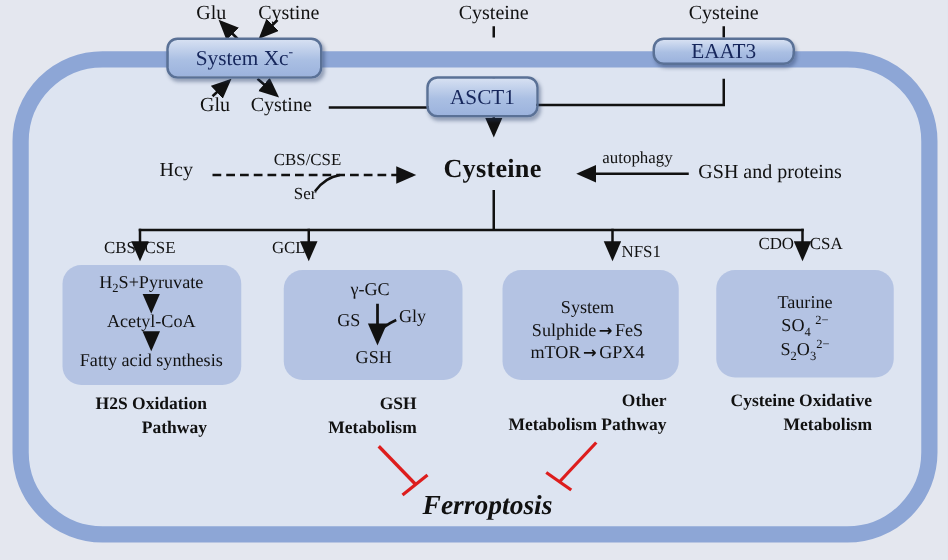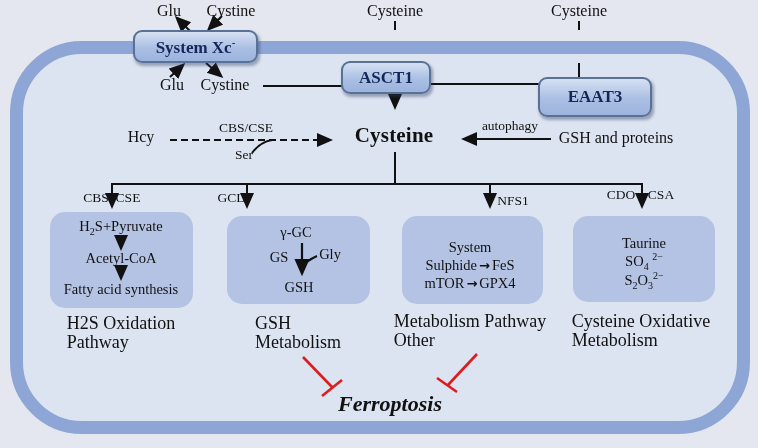--- a/index.html
+++ b/index.html
@@ -3,28 +3,28 @@
 <meta charset="utf-8">
 <style>
   html,body{margin:0;padding:0;}
   body{width:758px;height:448px;background:#e4e7ef;overflow:hidden;}
   .stage{position:relative;width:758px;height:448px;font-family:"Liberation Serif","DejaVu Serif",serif;color:#111;}
   .cell{position:absolute;left:10px;top:41px;width:714px;height:367px;border:13px solid #8da6d6;border-radius:72px;background:#dde4f1;}
   .lines{position:absolute;left:0;top:0;pointer-events:none;}
   .tbox{position:absolute;display:flex;align-items:center;justify-content:center;
         background:linear-gradient(180deg,#d6e0f2 0%,#aabfe3 55%,#9cb3dd 100%);
         border:2px solid #5a7196;border-radius:9px;box-shadow:1.5px 2.5px 3px rgba(40,60,100,.4);
-        font-weight:bold;font-size:17px;color:#16265b;box-sizing:border-box;}
+        font-weight:normal;font-size:17px;color:#16265b;box-sizing:border-box;}
   .tbox sup{font-size:11px;}
   .pbox{position:absolute;background:#b4c3e3;border-radius:15px;}
   .lbl{position:absolute;transform:translate(-50%,-50%);white-space:nowrap;font-size:16px;line-height:1;}
   .sm{font-size:13.5px;}
   .big{font-size:21px;font-weight:bold;letter-spacing:.2px;}
   .bx{font-size:14.5px;}
-  .plabel{position:absolute;transform:translate(-50%,-50%);text-align:left;font-weight:normal;font-size:18px;line-height:19px;white-space:nowrap;}
+  .plabel{position:absolute;transform:translate(-50%,-50%);text-align:right;font-weight:bold;font-size:14px;line-height:19px;white-space:nowrap;}
   .ferro{font-size:22px;font-weight:bold;font-style:italic;}
   .arr{font-family:"DejaVu Sans",sans-serif;font-weight:bold;font-size:13px;padding:0 2px;}
   sub{font-size:10px;}
   sup{font-size:10px;}
 </style>
 </head>
 <body>
 
 <div class="stage">
 
@@ -77,21 +77,21 @@
     <path d="M477,354 L448,385" stroke="#dd1d1d" stroke-width="2.6" fill="none"></path>
     <path d="M457,392 L437,378" stroke="#dd1d1d" stroke-width="2.6" fill="none"></path>
   </svg>
 
   <div class="tbox" style="left:133px;top:30px;width:125px;height:33px;">
     <span><span>System Xc</span><sup>-</sup></span>
   </div>
   <div class="tbox" style="left:341px;top:30px;width:90px;height:33px;margin-top:31px;">
     <span>ASCT1</span>
   </div>
-  <div class="tbox" style="left:538px;top:30px;width:114px;height:40px;margin-top:47px;">
+  <div class="tbox" style="left:522px;top:30px;width:114px;height:22px;">
     <span>EAAT3</span>
   </div>
 
   <div class="lbl" style="left:169px;top:11px;">Glu</div>
   <div class="lbl" style="left:231px;top:11px;">Cystine</div>
   <div class="lbl" style="left:395px;top:11px;">Cysteine</div>
   <div class="lbl" style="left:579px;top:11px;">Cysteine</div>
   <div class="lbl" style="left:172px;top:85px;">Glu</div>
   <div class="lbl" style="left:225px;top:85px;">Cystine</div>
 
@@ -140,22 +140,22 @@
 
   <div class="plabel" style="left:121px;top:333px;">
     <div>H2S Oxidation</div>
     <div>Pathway</div>
   </div>
   <div class="plabel" style="left:298px;top:333px;">
     <div>GSH</div>
     <div>Metabolism</div>
   </div>
   <div class="plabel" style="left:470px;top:331px;">
+    <div>Other</div>
     <div>Metabolism Pathway</div>
-    <div>Other</div>
   </div>
   <div class="plabel" style="left:641px;top:331px;">
     <div>Cysteine Oxidative</div>
     <div>Metabolism</div>
   </div>
 
   <div class="lbl ferro" style="left:390px;top:404px;">Ferroptosis</div>
 
 </div>
 

